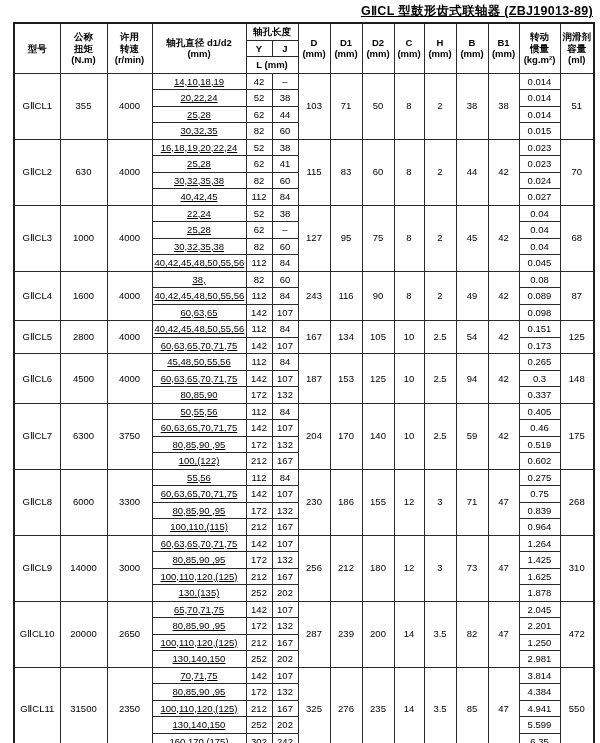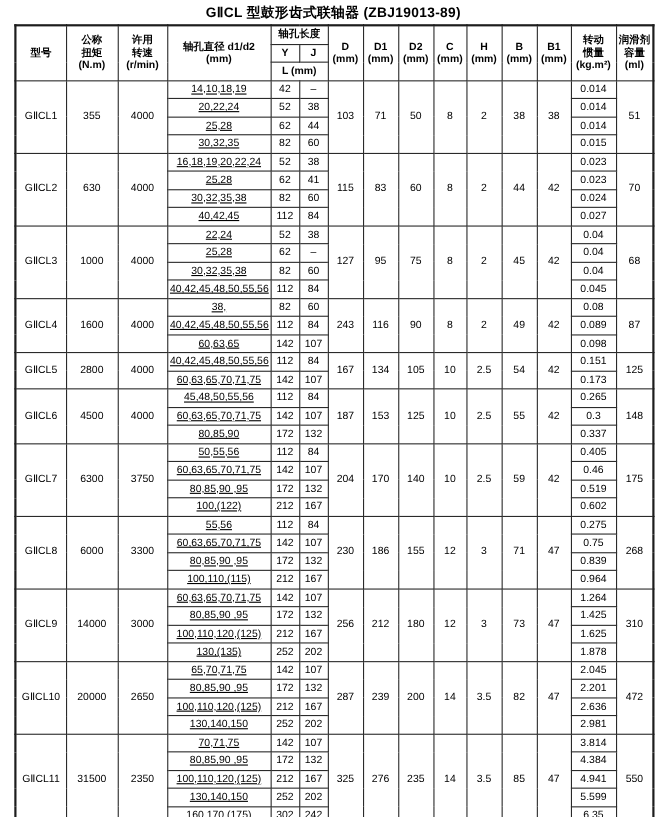--- a/index.html
+++ b/index.html
@@ -6,24 +6,25 @@
   body {
     width: 600px;
     font-family: "Liberation Sans", sans-serif;
     color: #000;
     -webkit-font-smoothing: antialiased;
   }
   .page { padding: 1px 7px 4px 13px; }
   .title {
     font-size: 12.5px;
     font-weight: bold;
-    text-align: center;
+    text-align: right;
     margin: 2px 0 2px 0;
     letter-spacing: 0.3px;
     white-space: nowrap;
+    text-decoration: underline;
   }
   table.spec {
     border-collapse: collapse;
     width: 580px;
     table-layout: fixed;
     border: 2px solid #1d1d1d;
   }
   table.spec th, table.spec td {
     border: 1px solid #2a2a2a;
     font-size: 9.5px;
@@ -285,21 +286,21 @@
           <td rowspan="3">4500</td>
           <td rowspan="3">4000</td>
           <td class="bore-cell">45,48,50,55,56</td>
           <td>112</td>
           <td>84</td>
           <td rowspan="3">187</td>
           <td rowspan="3">153</td>
           <td rowspan="3">125</td>
           <td rowspan="3">10</td>
           <td rowspan="3">2.5</td>
-          <td rowspan="3">55</td>
+          <td rowspan="3">94</td>
           <td rowspan="3">42</td>
           <td>0.265</td>
           <td rowspan="3">148</td>
         </tr>
         <tr>
           <td class="bore-cell">60,63,65,70,71,75</td>
           <td>142</td>
           <td>107</td>
           <td>0.3</td>
         </tr>
@@ -434,21 +435,21 @@
         <tr>
           <td class="bore-cell">80,85,90 ,95</td>
           <td>172</td>
           <td>132</td>
           <td>2.201</td>
         </tr>
         <tr>
           <td class="bore-cell">100,110,120,(125)</td>
           <td>212</td>
           <td>167</td>
-          <td>2.636</td>
+          <td>1.250</td>
         </tr>
         <tr>
           <td class="bore-cell">130,140,150</td>
           <td>252</td>
           <td>202</td>
           <td>2.981</td>
         </tr>
         <tr class="group-first">
           <td rowspan="5">GⅡCL11</td>
           <td rowspan="5">31500</td>

